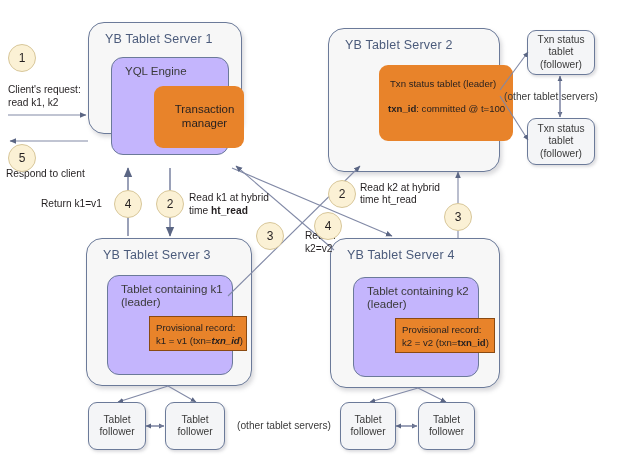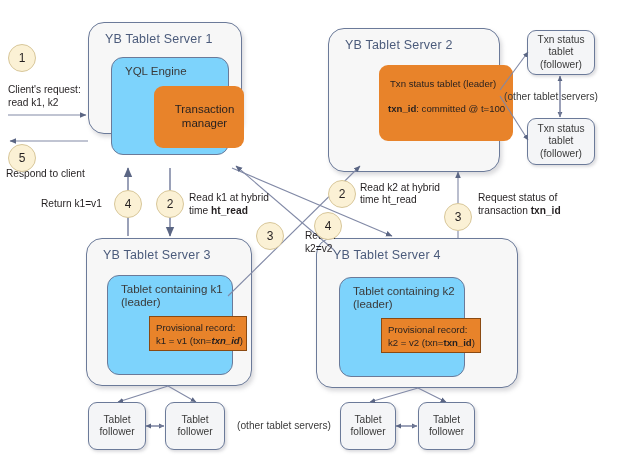--- a/index.html
+++ b/index.html
@@ -20,21 +20,21 @@
   .server-title{
     position:absolute;
     left:16px; top:9px;
     font-size:12.5px;
     color:#4b5b7b;
     letter-spacing:.2px;
     white-space:nowrap;
   }
   .inner{
     position:absolute;
-    background:#7dd3fc;
+    background:#c4b5fd;
     border:1.1px solid #6b7a99;
     border-radius:12px;
     box-sizing:border-box;
   }
   .inner-title{
     position:absolute;
     left:13px; top:7px;
     font-size:11.5px;
     color:#3a3a3a;
     line-height:13px;
@@ -190,21 +190,21 @@
     <div class="inner" style="left:20px;top:36px;width:126px;height:100px;">
       <div class="inner-title">Tablet containing k1
 (leader)</div>
       <div class="orange squared" style="left:13px;top:40px;width:98px;height:35px;">
         <div class="orange-text" style="left:6px;top:5px;">Provisional record:</div>
         <div class="orange-text" style="left:6px;top:18px;"><span>k1 = v1 (txn=</span><i class="bi">txn_id</i><span>)</span></div>
       </div>
     </div>
   </div>
 
-  <div class="server" style="left:316px;top:238px;width:202px;height:150px;padding-left:31px;">
+  <div class="server" style="left:330px;top:238px;width:170px;height:150px;padding-left:31px;">
     <div class="server-title">YB Tablet Server 4</div>
     <div class="inner" style="left:22px;top:38px;width:126px;height:100px;">
       <div class="inner-title">Tablet containing k2
 (leader)</div>
       <div class="orange squared" style="left:13px;top:40px;width:100px;height:35px;">
         <div class="orange-text" style="left:6px;top:5px;">Provisional record:</div>
         <div class="orange-text" style="left:6px;top:18px;"><span>k2 = v2 (txn=</span><b>txn_id</b><span>)</span></div>
       </div>
     </div>
   </div>
@@ -236,16 +236,14 @@
   <div class="cap" style="left:189px;top:192px;"><span>Read k1 at hybrid
 time </span><b>ht_read</b></div>
 
 
   <div class="cap" style="left:360px;top:182px;">Read k2 at hybrid</div>
   <div class="cap" style="left:360px;top:194px;">time ht_read</div>
 
   <div class="cap" style="left:305px;top:230px;">Return
 k2=v2</div>
 
-  <div class="cap" style="left:478px;top:192px;"><span>Request status of
-transaction </span><b>txn_id</b></div>
 
 </div>
 
 </body></html>

